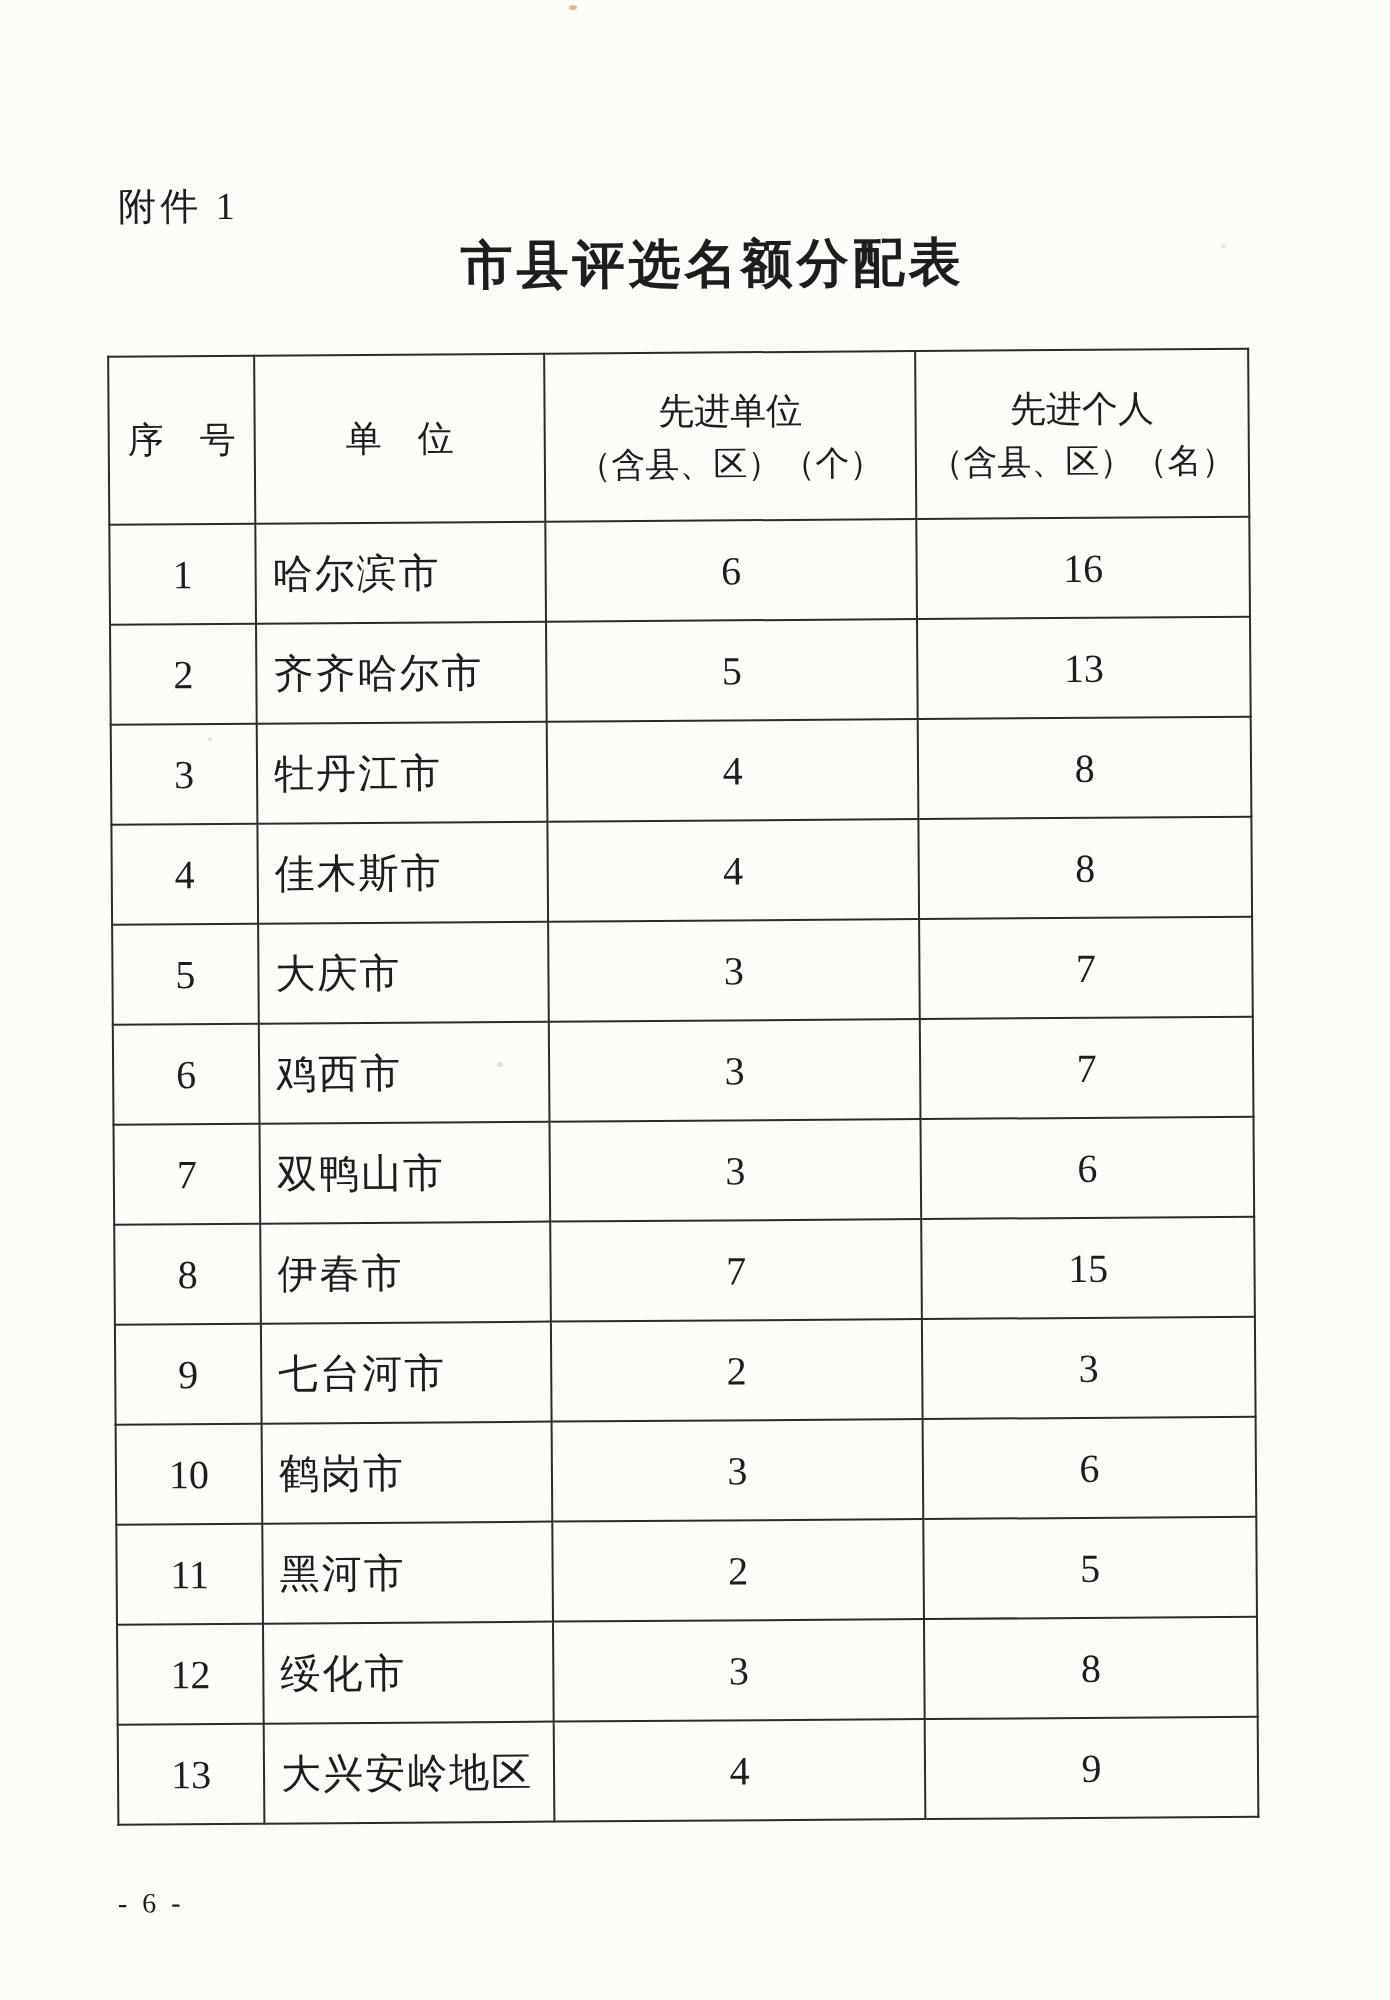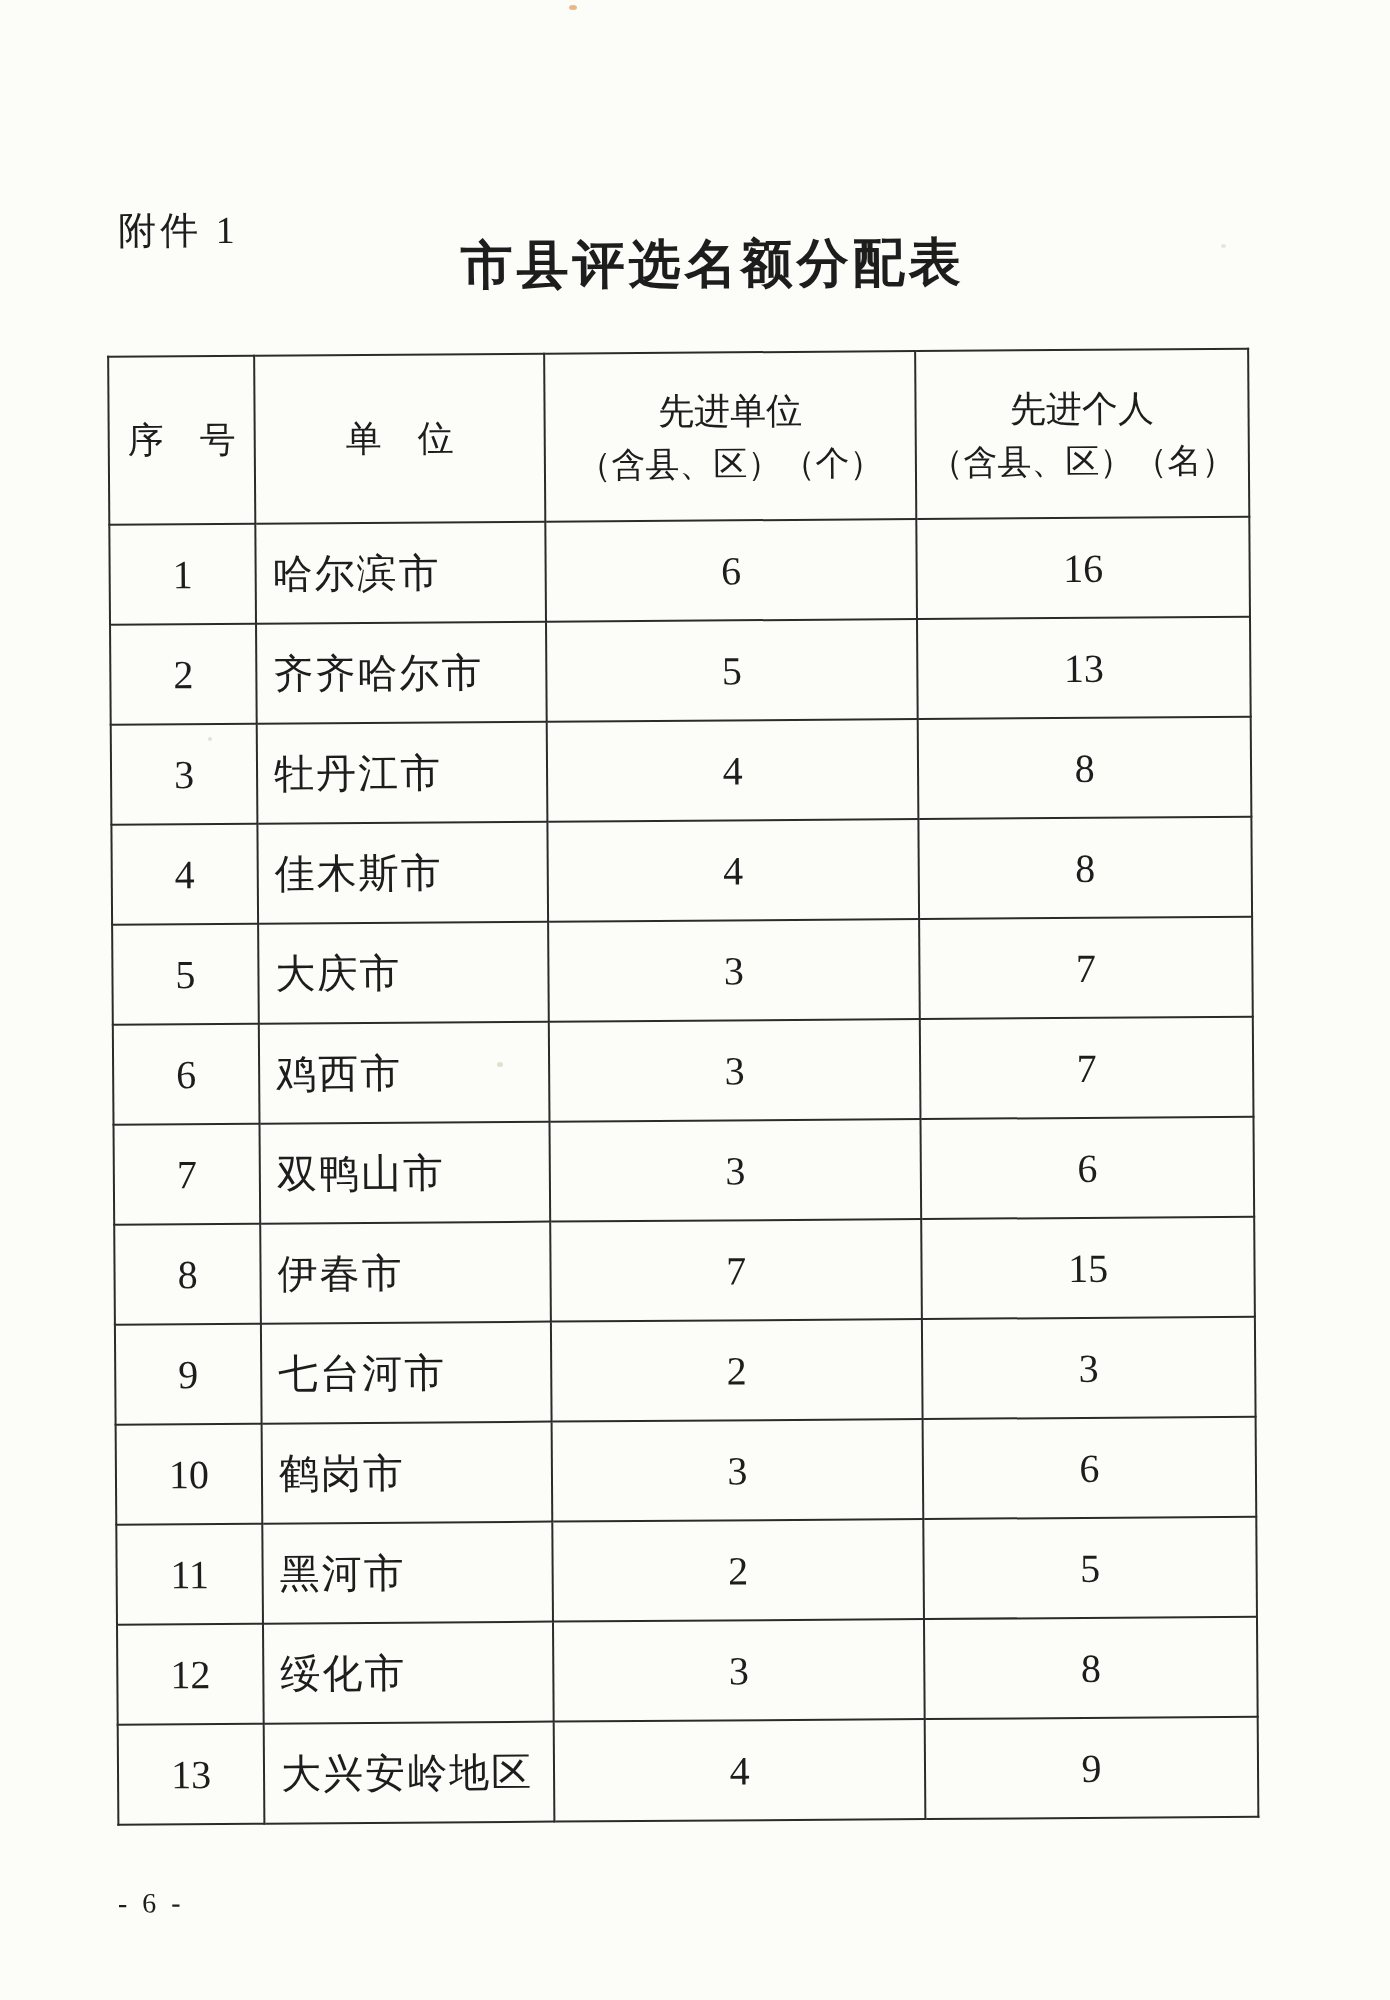--- a/index.html
+++ b/index.html
@@ -14,21 +14,20 @@
   
   .sheet {
     position:absolute; inset:0;
     transform:rotate(-0.4deg);
     transform-origin:640px 1050px;
   }
   .attachment {
     position:absolute; left:124px; top:178px;
     font-size:38px; letter-spacing:4px;
     white-space:nowrap;
-    margin-top:24px;
   }
   .doc-title {
     position:absolute; top:230px; left:0; width:100%;
     padding-left:46px;
     text-align:center;
     font-size:52px; font-weight:bold; letter-spacing:4px;
     white-space:nowrap;
   }
   table.quota {
     position:absolute; left:112px; top:352px;

